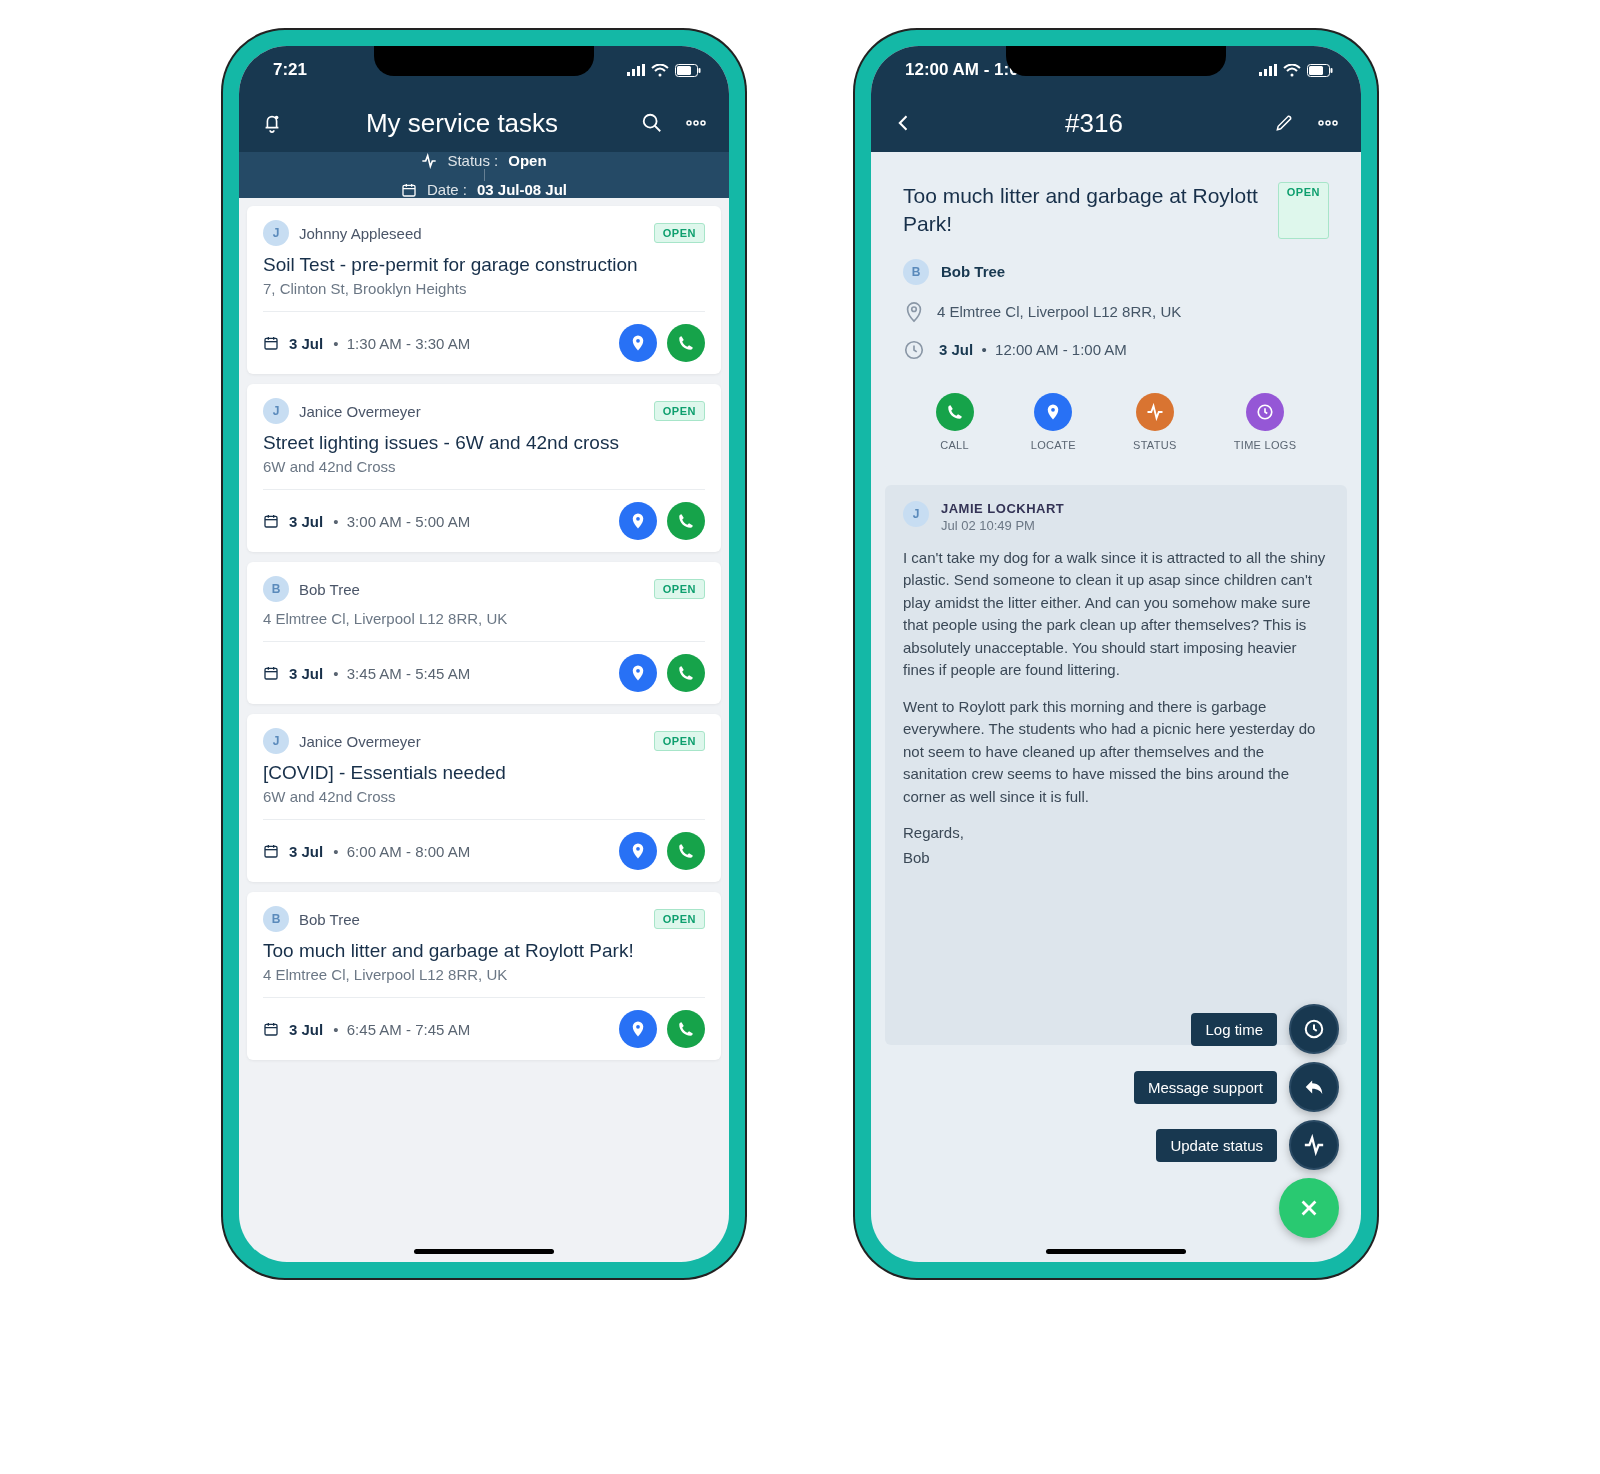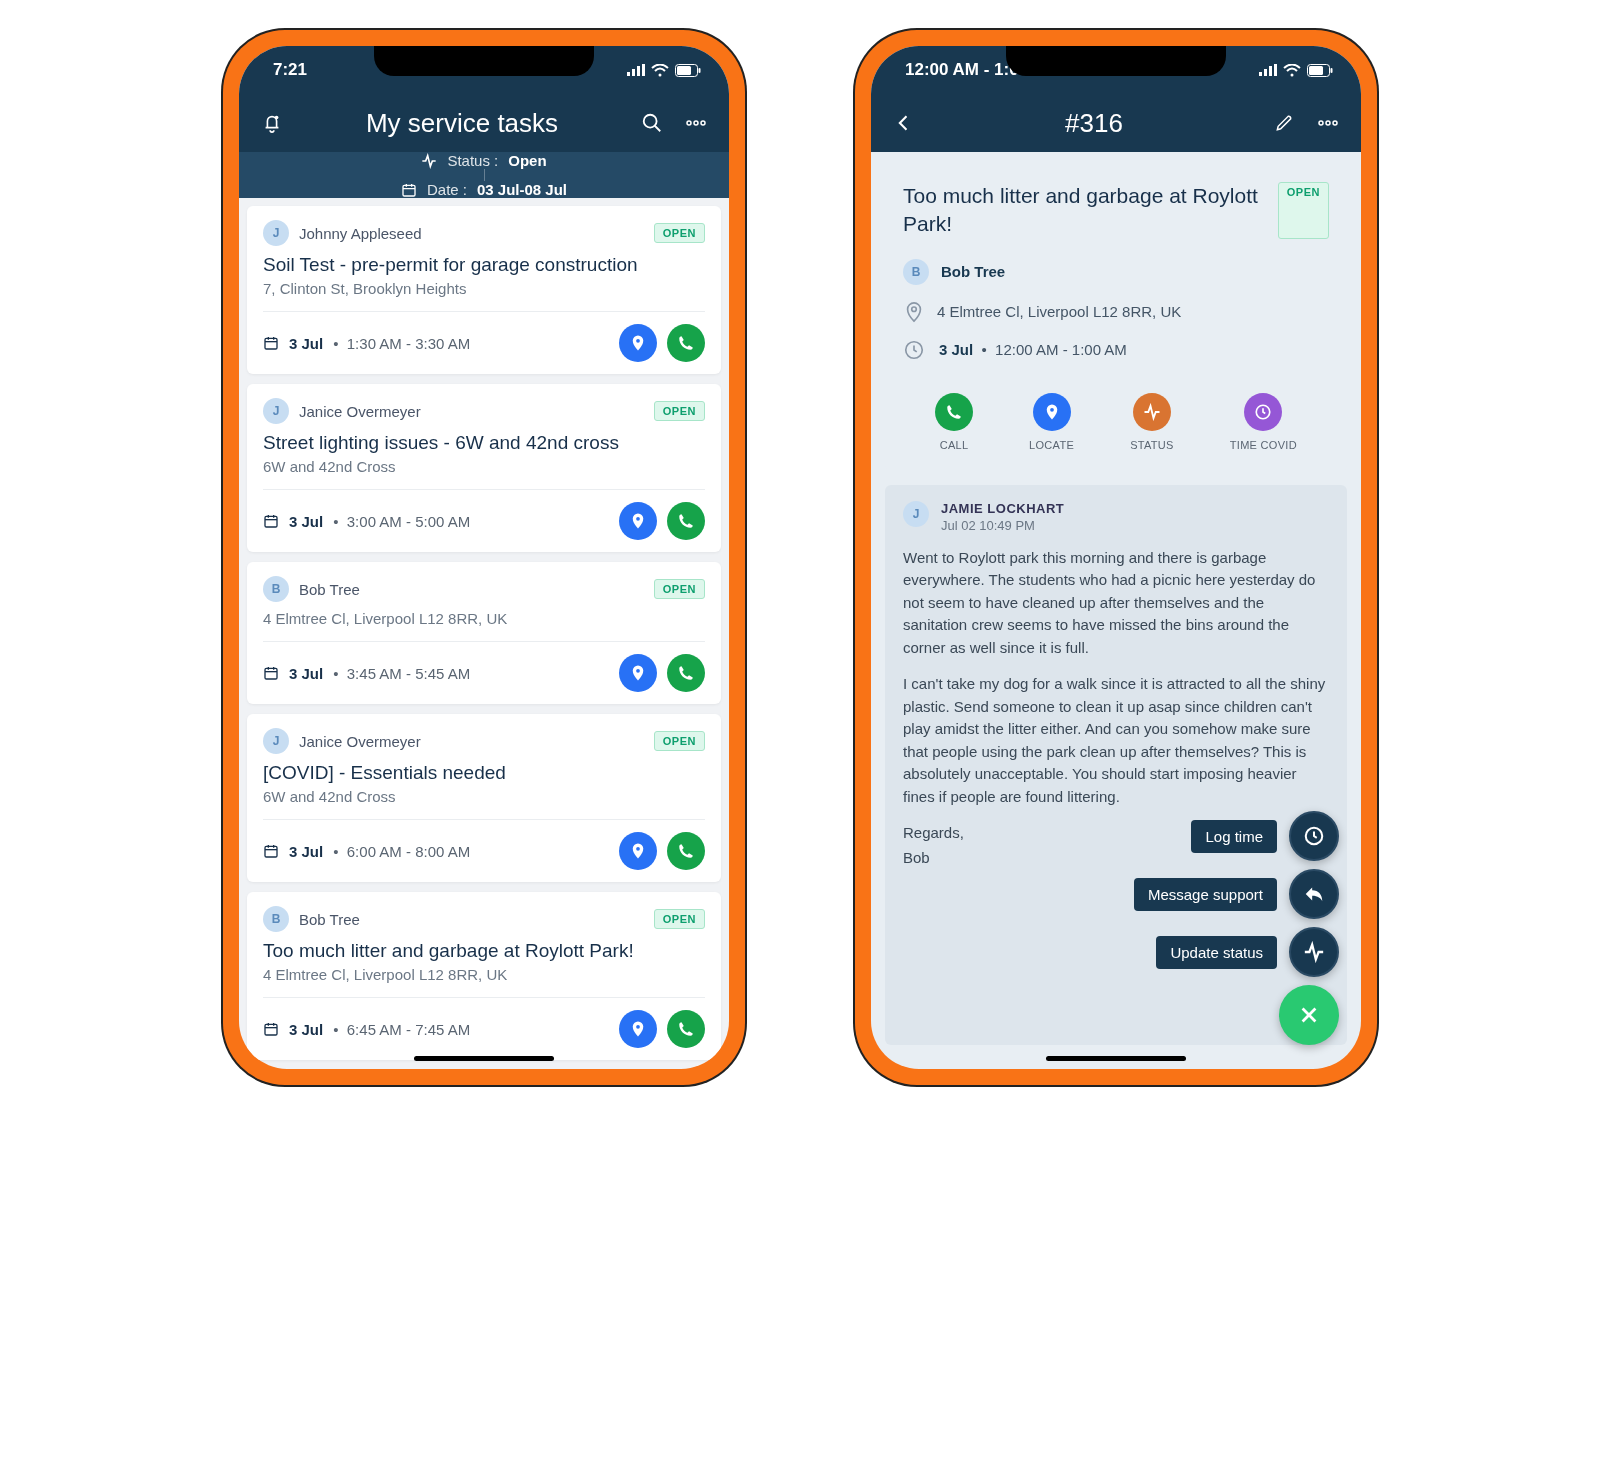--- a/index.html
+++ b/index.html
@@ -6,22 +6,22 @@
   body {
     font-family: -apple-system, BlinkMacSystemFont, "Segoe UI", Helvetica, Arial, sans-serif;
     background: #fff;
     display: flex;
     gap: 110px;
     justify-content: center;
     padding: 30px;
   }
   .phone {
     width: 522px;
-    height: 1055px;
-    background: #f97316;
+    height: 1248px;
+    background: #14b8a6;
     border-radius: 62px;
     padding: 16px;
     position: relative;
     box-shadow: 0 0 0 2px #222;
   }
   .phone::before, .phone::after {
     content:"";
     position:absolute;
     background:#222;
     border-radius:4px;
@@ -513,36 +513,36 @@
               </span>
             <span class="action-label">STATUS</span>
           </div>
           <div class="action-item">
             <span class="round r-purple">
                 <svg width="18" height="18" viewBox="0 0 24 24" fill="none" stroke="#fff" stroke-width="2.2">
                   <circle cx="12" cy="12" r="9"></circle>
                   <polyline points="12,7 12,12 15,14"></polyline>
                 </svg>
               </span>
-            <span class="action-label">TIME COVID</span>
+            <span class="action-label">TIME LOGS</span>
           </div>
         </div>
       </div>
 
       <div class="msg-card">
         <div class="msg-header">
           <span class="avatar">J</span>
           <div>
             <div class="msg-author">JAMIE LOCKHART</div>
             <div class="msg-time">Jul 02 10:49 PM</div>
           </div>
         </div>
         <div class="msg-body">
+          <p>I can't take my dog for a walk since it is attracted to all the shiny plastic. Send someone to clean it up asap since children can't play amidst the litter either. And can you somehow make sure that people using the park clean up after themselves? This is absolutely unacceptable. You should start imposing heavier fines if people are found littering.</p>
           <p>Went to Roylott park this morning and there is garbage everywhere. The students who had a picnic here yesterday do not seem to have cleaned up after themselves and the sanitation crew seems to have missed the bins around the corner as well since it is full.</p>
-          <p>I can't take my dog for a walk since it is attracted to all the shiny plastic. Send someone to clean it up asap since children can't play amidst the litter either. And can you somehow make sure that people using the park clean up after themselves? This is absolutely unacceptable. You should start imposing heavier fines if people are found littering.</p>
           <p style="margin-bottom:2px">Regards,</p>
           <p>Bob</p>
         </div>
       </div>
 
       <div class="fab-stack">
         <div class="fab-row">
           <span class="fab-label">Log time</span>
           <span class="fab fab-navy">
               <svg width="22" height="22" viewBox="0 0 24 24" fill="none" stroke="#fff" stroke-width="2.2">

